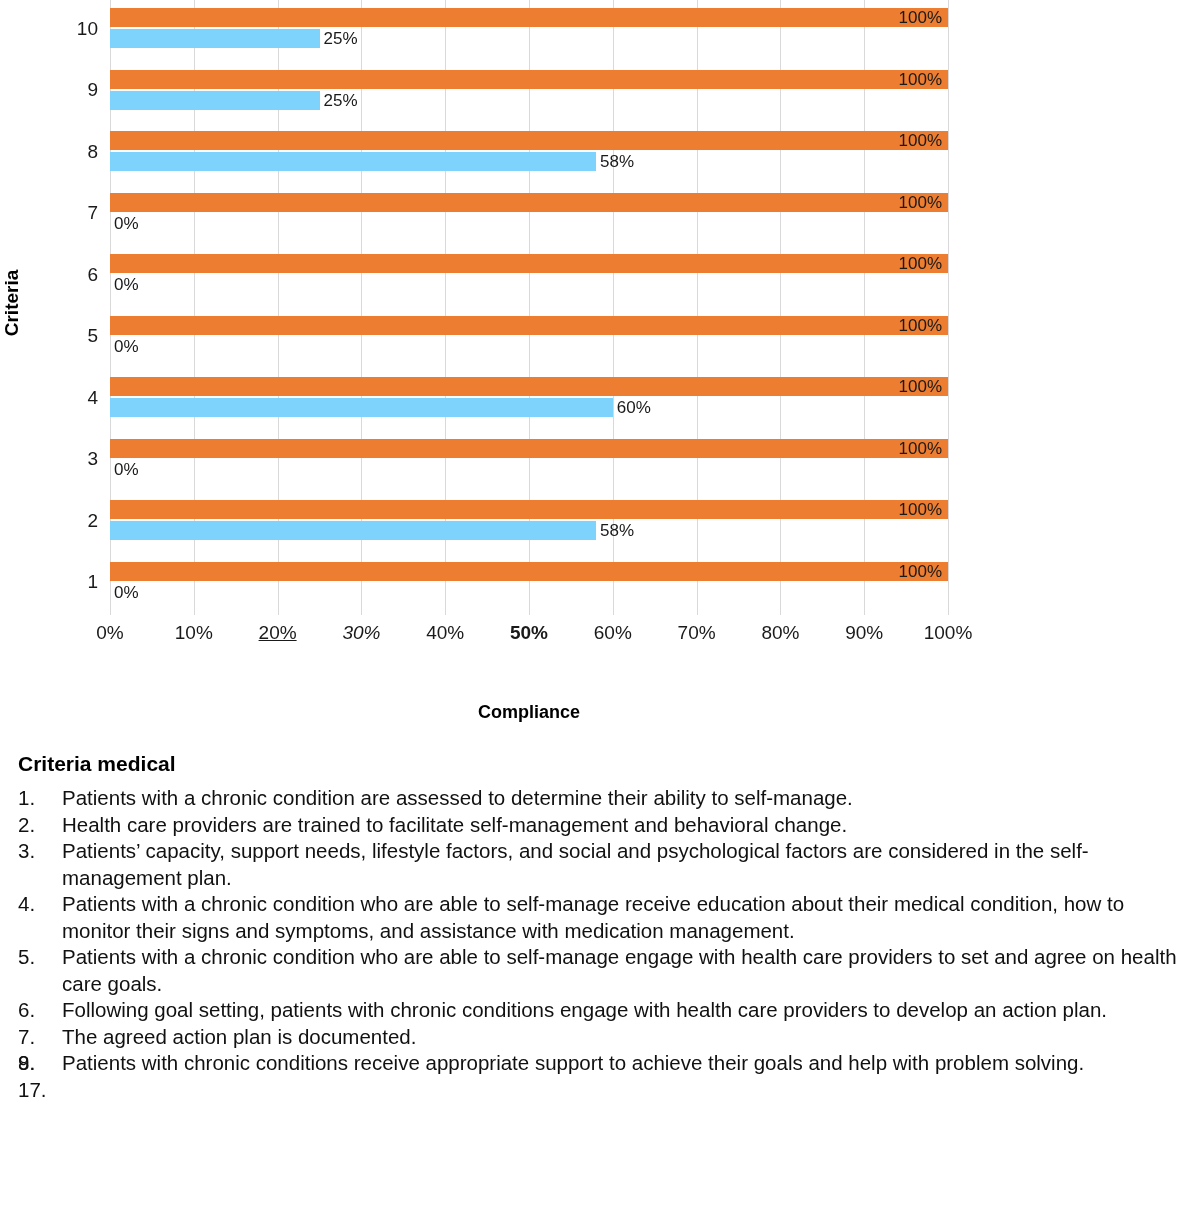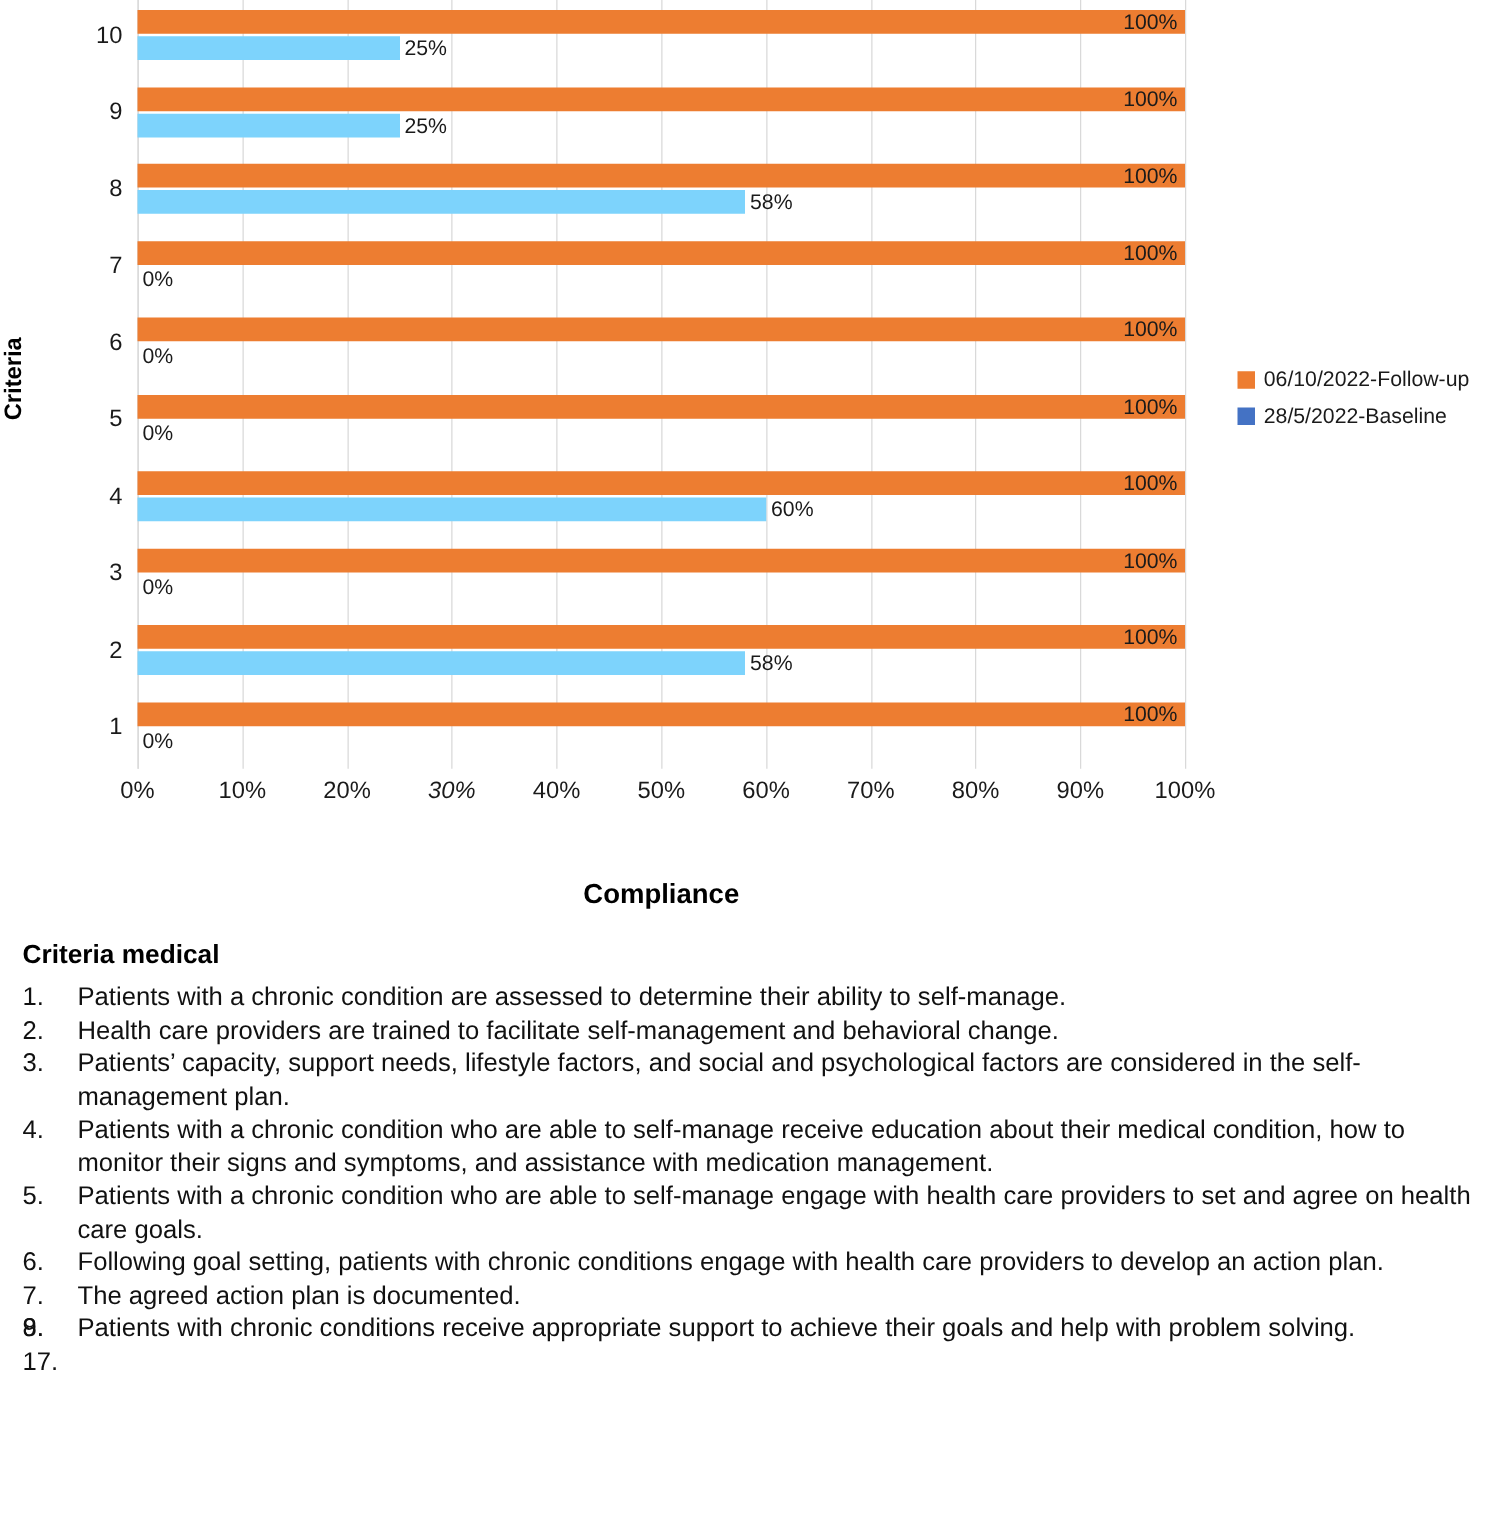--- a/index.html
+++ b/index.html
@@ -150,21 +150,21 @@
     white-space: nowrap;
   }
 
   
   #x-axis-title {
     position: absolute;
     left: 110px;
     top: 702px;
     width: 838px;
     text-align: center;
-    font-size: 22px;
+    font-size: 18px;
     font-weight: bold;
     color: #000;
   }
 
   
   #legend {
     position: absolute;
     left: 990px;
     top: 294px;
     width: 205px;
@@ -330,45 +330,35 @@
         </div>
         <div class="bar series-baseline" style="width: 209.5px;">
           <span class="bar-label outside-end">25%</span>
         </div>
       </div>
     </div>
 
   <div id="x-ticks">
       <div class="x-tick" style="left: 0px;">0%</div>
       <div class="x-tick" style="left: 83.8px;">10%</div>
-      <div class="x-tick" style="left: 167.6px;">20%</div>
+      <div class="x-tick" style="left: 167.6px; text-decoration: underline;">20%</div>
       <div class="x-tick" style="left: 251.4px; font-style: italic;">30%</div>
       <div class="x-tick" style="left: 335.2px;">40%</div>
-      <div class="x-tick" style="left: 419px;">50%</div>
+      <div class="x-tick" style="left: 419px; font-weight: bold;">50%</div>
       <div class="x-tick" style="left: 502.8px;">60%</div>
       <div class="x-tick" style="left: 586.6px;">70%</div>
       <div class="x-tick" style="left: 670.4px;">80%</div>
       <div class="x-tick" style="left: 754.2px;">90%</div>
       <div class="x-tick" style="left: 838px;">100%</div>
     </div>
 
   <div id="y-axis-title">Criteria</div>
 
   <div id="x-axis-title">Compliance</div>
 
-  <div id="legend">
-      <div class="legend-item">
-        <span class="legend-swatch" style="background: rgb(237, 125, 49);"></span>
-        <span class="legend-text">06/10/2022-Follow-up</span>
-      </div>
-      <div class="legend-item">
-        <span class="legend-swatch" style="background: rgb(68, 114, 196);"></span>
-        <span class="legend-text">28/5/2022-Baseline</span>
-      </div>
-    </div>
 
 </div>
 
 <div id="criteria-legend">
   <div id="criteria-legend-title">Criteria medical</div>
   <ol id="criteria-list">
       <li><span class="num">1.</span><span>Patients with a chronic condition are assessed to determine their ability to self-manage.</span></li>
       <li><span class="num">2.</span><span>Health care providers are trained to facilitate self-management and behavioral change.</span></li>
       <li><span class="num">3.</span><span>Patients’ capacity, support needs, lifestyle factors, and social and psychological factors are considered in the self-management plan.</span></li>
       <li><span class="num">4.</span><span>Patients with a chronic condition who are able to self-manage receive education about their medical condition, how to monitor their signs and symptoms, and assistance with medication management.</span></li>

